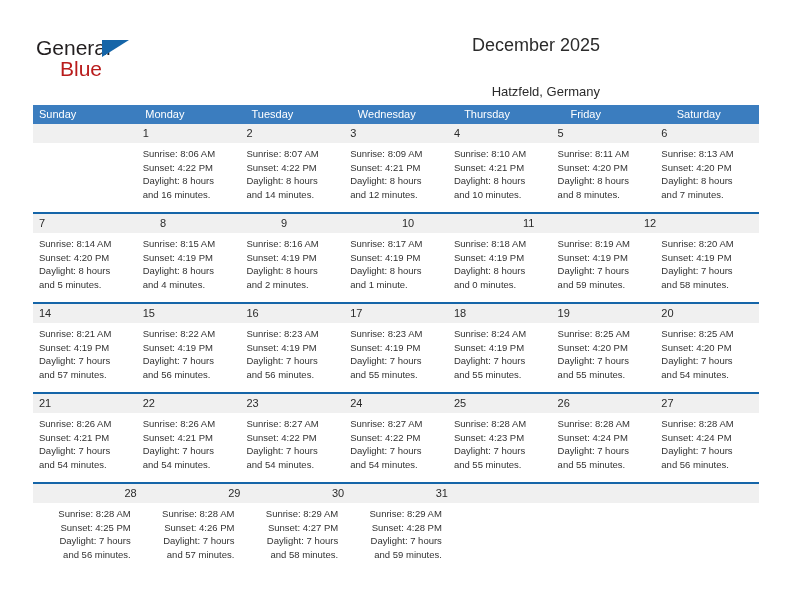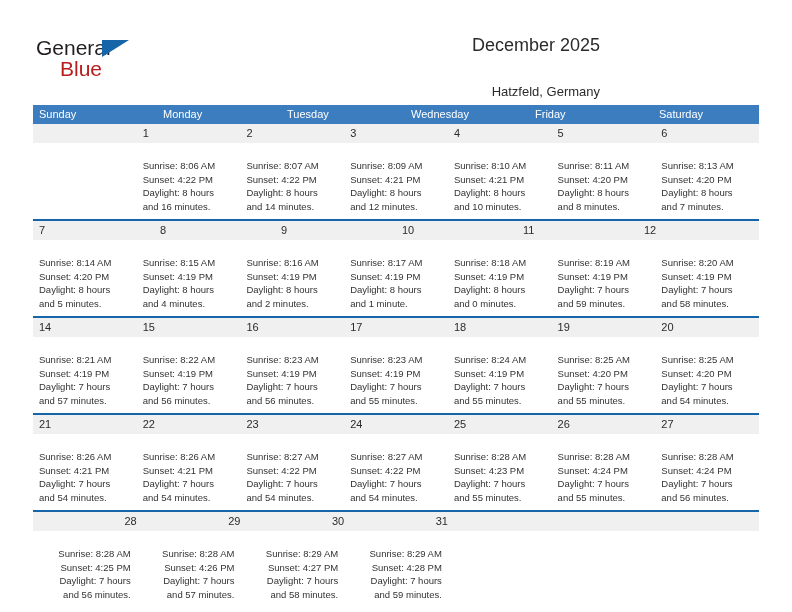--- a/index.html
+++ b/index.html
@@ -144,21 +144,20 @@
     background: #ffffff;
     min-height: 69px;
   }
   .body-cell {
     flex: 1 1 0;
     box-sizing: border-box;
     padding: 4px 6px 6px 6px;
     font-size: 9.5px;
     line-height: 13.5px;
     color: #333333;
-    margin-top: 12px;
   }
   .body-cell .ln {
     white-space: nowrap;
   }
 </style>
 </head>
 <body>
 
 <div class="page">
 
@@ -176,20 +175,21 @@
     </div>
 
   </div>
 
   <div class="calendar">
     <div class="weekday-row" id="weekday-row">
         <div class="weekday">Sunday</div>
         <div class="weekday">Monday</div>
         <div class="weekday">Tuesday</div>
         <div class="weekday">Wednesday</div>
+        <div class="weekday">Thursday</div>
         <div class="weekday">Friday</div>
         <div class="weekday">Saturday</div>
       </div>
     <div id="weeks-container">
         <div class="week-row" style="display: block;">
           <div class="daynum-band">
             <div class="daynum-cell"></div>
             <div class="daynum-cell">1</div>
             <div class="daynum-cell">2</div>
             <div class="daynum-cell">3</div>

